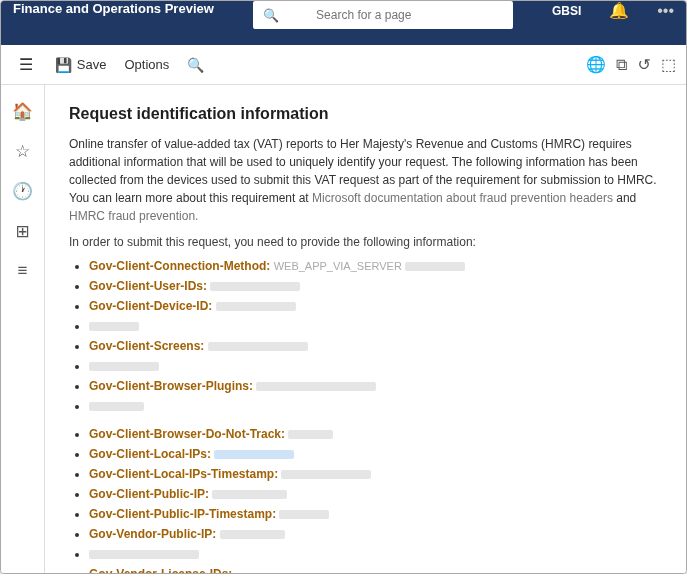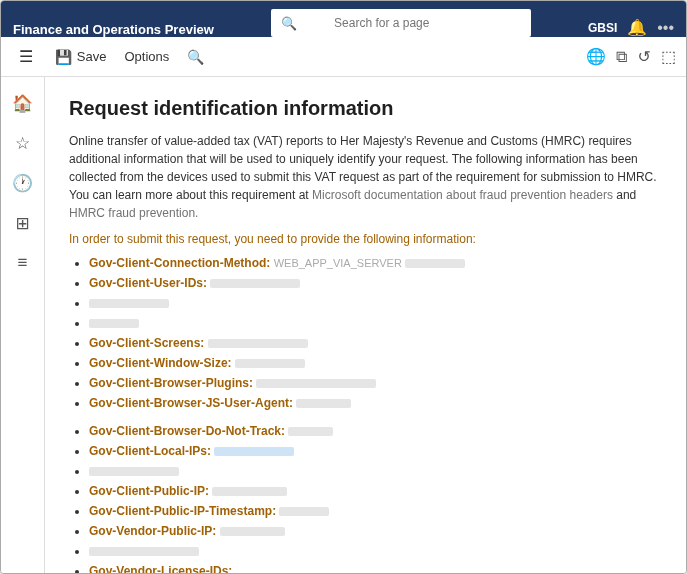--- a/index.html
+++ b/index.html
@@ -20,22 +20,22 @@
       display: flex;
       flex-direction: column;
       box-shadow: 0 4px 16px rgba(0,0,0,0.18);
       background: #fff;
     }
     
     .title-bar {
       background: #1f3864;
       color: #fff;
       display: flex;
-      align-items: flex-end;
-      height: 36px;
+      align-items: flex-start;
+      height: 44px;
       padding: 0 12px;
       flex-shrink: 0;
     }
     .title-bar-app-name {
       font-size: 13px;
       font-weight: 600;
       color: #fff;
       white-space: nowrap;
       margin-right: 12px;
     }
@@ -63,21 +63,21 @@
       background: transparent;
       margin-left: 31px;
     }
     .search-icon-svg {
       color: #666;
       font-size: 13px;
     }
     .title-bar-right {
       display: flex;
       align-items: center;
-      gap: 10px;
+      gap: 28px;
       margin-left: 12px;
     }
     .title-bar-user {
       font-size: 12px;
       font-weight: 600;
       color: #fff;
     }
     .title-bar-icon {
       color: #ccc;
       font-size: 16px;
@@ -155,38 +155,38 @@
       color: #555;
     }
     
     .content {
       flex: 1;
       overflow-y: auto;
       padding: 20px 24px 20px 24px;
       background: #fff;
     }
     .page-title {
-      font-size: 20px;
+      font-size: 16px;
       font-weight: 600;
       color: #1f1f1f;
       margin-bottom: 12px;
     }
     .intro-text {
       font-size: 12px;
       color: #333;
       line-height: 1.5;
       margin-bottom: 10px;
     }
     .intro-text a {
       color: #737373;
       text-decoration: none;
     }
     .submit-prompt {
       font-size: 12px;
-      color: #a16207;
+      color: #404040;
       margin-bottom: 8px;
     }
     .field-list {
       list-style: disc;
       padding-left: 20px;
       margin-bottom: 10px;
     }
     .field-list li {
       font-size: 12px;
       color: #333;
@@ -276,32 +276,32 @@
         <a href="#">Microsoft documentation about fraud prevention headers</a>
         <span> and </span>
         <a href="#">HMRC fraud prevention.</a>
       </p>
 
       <p class="submit-prompt">In order to submit this request, you need to provide the following information:</p>
 
       <ul class="field-list">
         <li><span class="field-name">Gov-Client-Connection-Method:</span> <span class="field-value">WEB_APP_VIA_SERVER</span> <span class="blurred" style="width:60px"></span></li>
         <li><span class="field-name">Gov-Client-User-IDs:</span> <span class="blurred" style="width:90px"></span></li>
-        <li> <span class="blurred" style="width:80px"></span></li>
+        <li><span class="field-name">Gov-Client-Device-ID:</span> <span class="blurred" style="width:80px"></span></li>
         <li> <span class="blurred" style="width:50px"></span></li>
         <li><span class="field-name">Gov-Client-Screens:</span> <span class="blurred" style="width:100px"></span></li>
-        <li><span class="field-name">Gov-Client-Window-Size:</span> <span class="blurred" style="width:70px"></span></li>
+        <li> <span class="blurred" style="width:70px"></span></li>
         <li><span class="field-name">Gov-Client-Browser-Plugins:</span> <span class="blurred" style="width:120px"></span></li>
-        <li><span class="field-name">Gov-Client-Browser-JS-User-Agent:</span> <span class="blurred" style="width:55px"></span></li>
+        <li> <span class="blurred" style="width:55px"></span></li>
       </ul>
 
       <ul class="field-list divider-list">
         <li><span class="field-name">Gov-Client-Browser-Do-Not-Track:</span> <span class="blurred" style="width:45px"></span></li>
         <li><span class="field-name">Gov-Client-Local-IPs:</span> <span class="field-value-blue" style="color:#0078d4; font-size:11px;"></span><span class="blurred" style="width:80px; background:#a0c8f0;"></span></li>
-        <li> <span class="blurred" style="width:90px"></span></li>
+        <li><span class="field-name">Gov-Client-Local-IPs-Timestamp:</span> <span class="blurred" style="width:90px"></span></li>
         <li><span class="field-name">Gov-Client-Public-IP:</span> <span class="blurred" style="width:75px"></span></li>
         <li><span class="field-name">Gov-Client-Public-IP-Timestamp:</span> <span class="blurred" style="width:50px"></span></li>
         <li><span class="field-name">Gov-Vendor-Public-IP:</span> <span class="blurred" style="width:65px"></span></li>
         <li> <span class="blurred" style="width:110px"></span></li>
         <li><span class="field-name">Gov-Vendor-License-IDs:</span> </li>
       </ul>
 
     </div>
   </div>
 </div>

